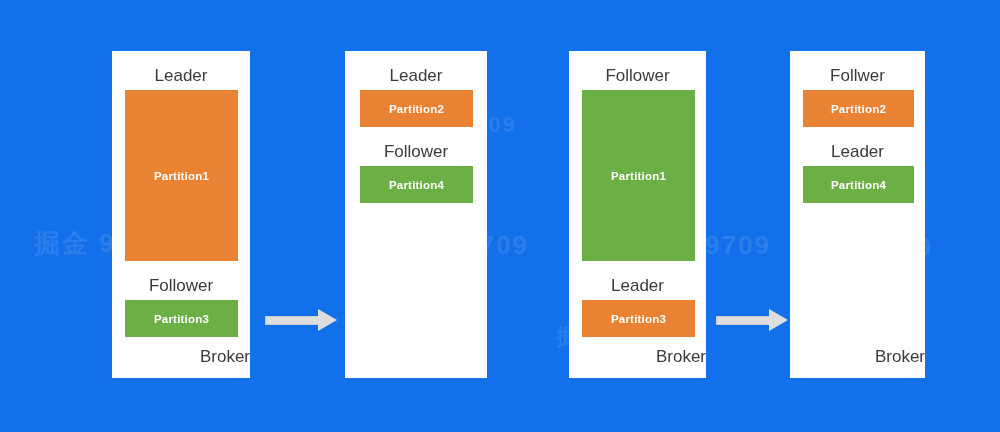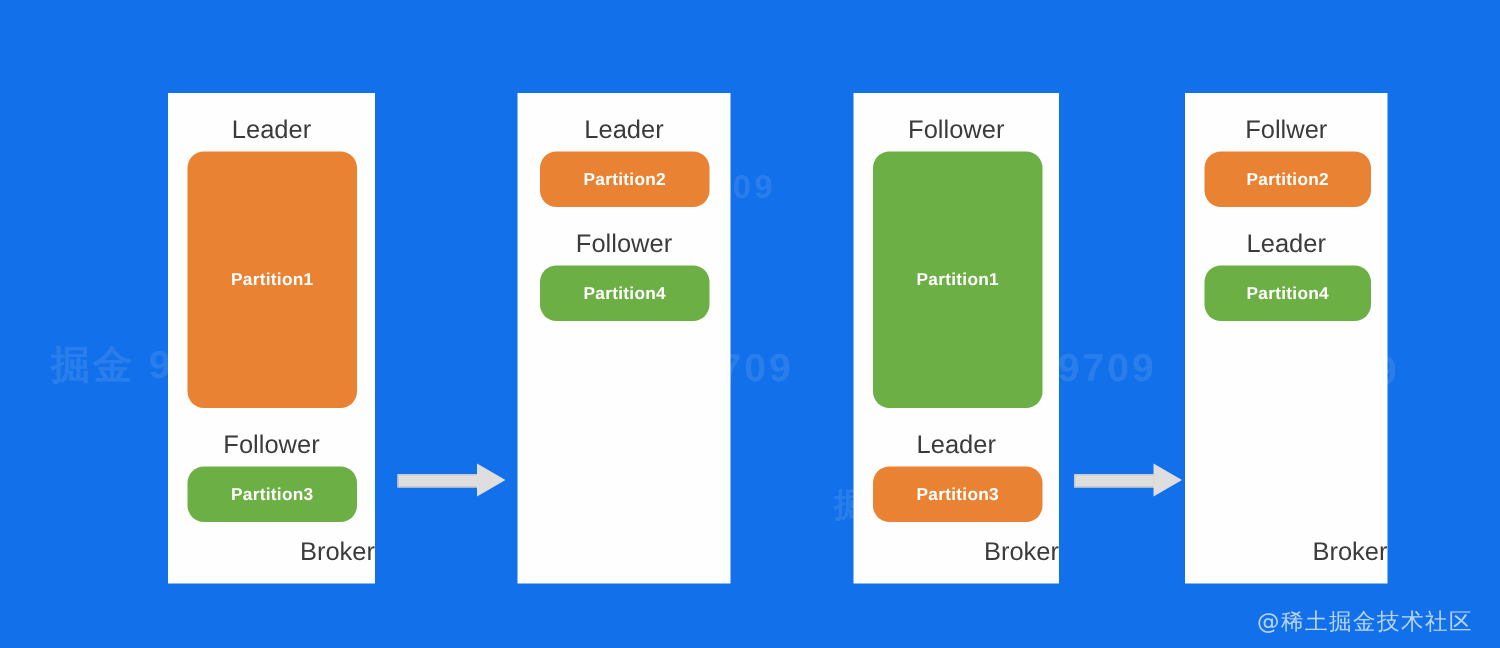--- a/index.html
+++ b/index.html
@@ -39,21 +39,20 @@
   .wm-g4 { left: 640px; top: 228px; }
   .wm-g5 { left: 802px; top: 230px; }
   .wm-g6 { left: 556px; top: 322px; font-size: 22px;}
   .wm-g7 { left: 130px; top: 318px; font-size: 22px;}
 
   
   .card {
     position: absolute;
     background: #FEFEFE;
     box-sizing: border-box;
-    margin-top: 11px;
   }
 
   .role-label {
     text-align: center;
     color: #3B3B3B;
     font-size: 17px;
     font-family: "Liberation Sans", sans-serif;
     line-height: 1;
     position: absolute;
     left: 0;
@@ -63,21 +62,20 @@
   .partition {
     position: absolute;
     display: flex;
     align-items: center;
     justify-content: center;
     color: #FFFFFF;
     font-size: 11.5px;
     font-weight: 700;
     letter-spacing: 0.2px;
     font-family: "Liberation Sans", sans-serif;
-    border-radius: 11px;
   }
   .p-orange { background: #E98232; }
   .p-green  { background: #6CAF44; }
 
   .broker-label {
     position: absolute;
     left: 0;
     right: 0;
     text-align: right;
     color: #3B3B3B;
@@ -171,15 +169,14 @@
   </div>
 
   <div class="card" style="left:790px; top:51px; width:135px; height:327px;">
     <div class="role-label" style="top:16px;">Follwer</div>
     <div class="partition p-orange" style="left:13px; top:39px; width:111px; height:37px;">Partition2</div>
     <div class="role-label" style="top:92px;">Leader</div>
     <div class="partition p-green" style="left:13px; top:115px; width:111px; height:37px;">Partition4</div>
     <div class="broker-label" style="top:297px;">Broker</div>
   </div>
 
-  <div class="site-watermark">@稀土掘金技术社区</div>
 
 </div>
 
 </body></html>

